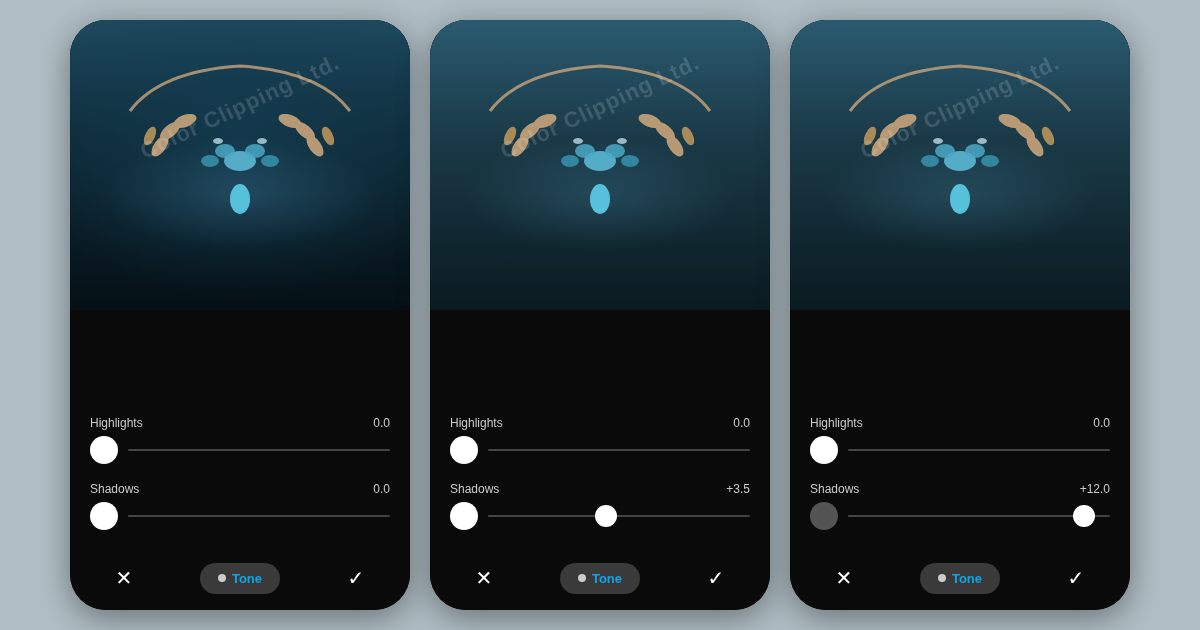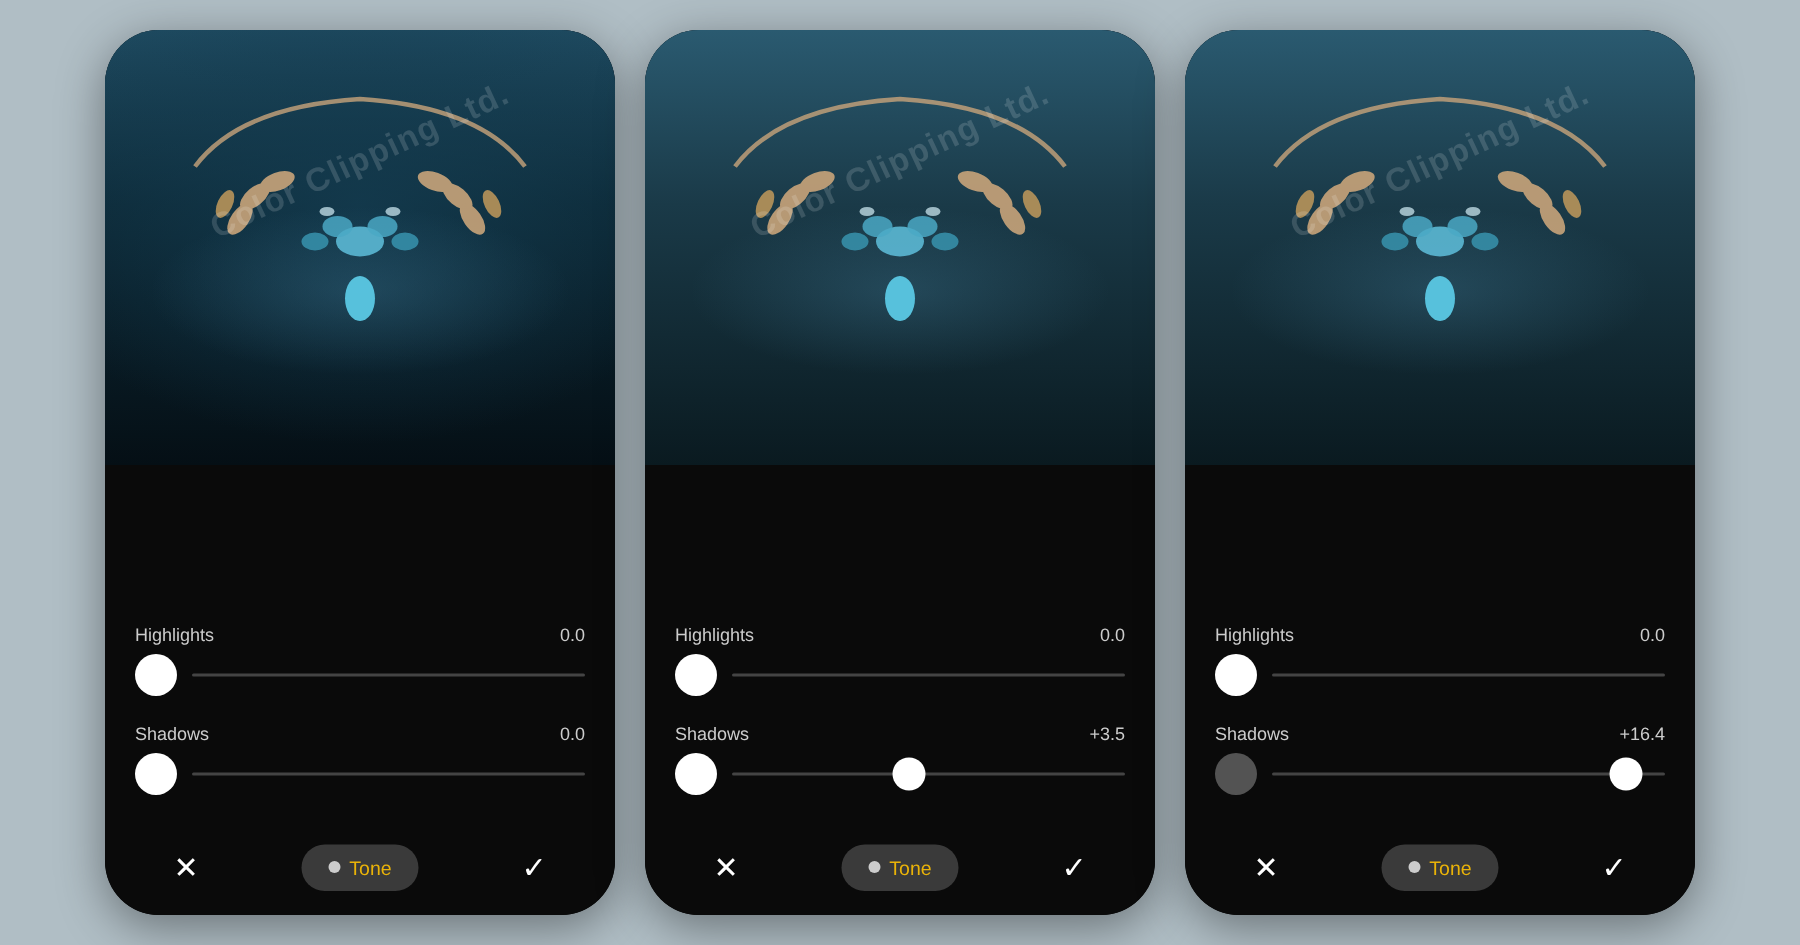--- a/index.html
+++ b/index.html
@@ -141,23 +141,23 @@
     }
 
     .tone-dot {
       width: 8px;
       height: 8px;
       background: #cccccc;
       border-radius: 50%;
     }
 
     .tone-label {
-      color: #eab308;
+      color: #0ea5e9;
       font-size: 13px;
-      font-weight: 400;
+      font-weight: 700;
     }
 
     .check-icon {
       color: #ffffff;
       font-size: 20px;
     }
 
     
     .watermark {
       position: absolute;
@@ -342,21 +342,21 @@
         <span class="slider-value">0.0</span>
       </div>
       <div class="slider-track-container">
         <div class="slider-thumb-circle"></div>
         <div class="slider-track"></div>
       </div>
     </div>
     <div class="slider-section" style="margin-top:10px;">
       <div class="slider-label-row">
         <span class="slider-label">Shadows</span>
-        <span class="slider-value">+16.4</span>
+        <span class="slider-value">+12.0</span>
       </div>
       <div class="slider-track-container">
         <div class="slider-thumb-circle" style="opacity:0.3;"></div>
         <div class="slider-track">
           <div class="slider-thumb-on-track" style="left: 90%;"></div>
         </div>
       </div>
     </div>
     <div class="bottom-bar">
       <div class="bottom-icon">✕</div>

